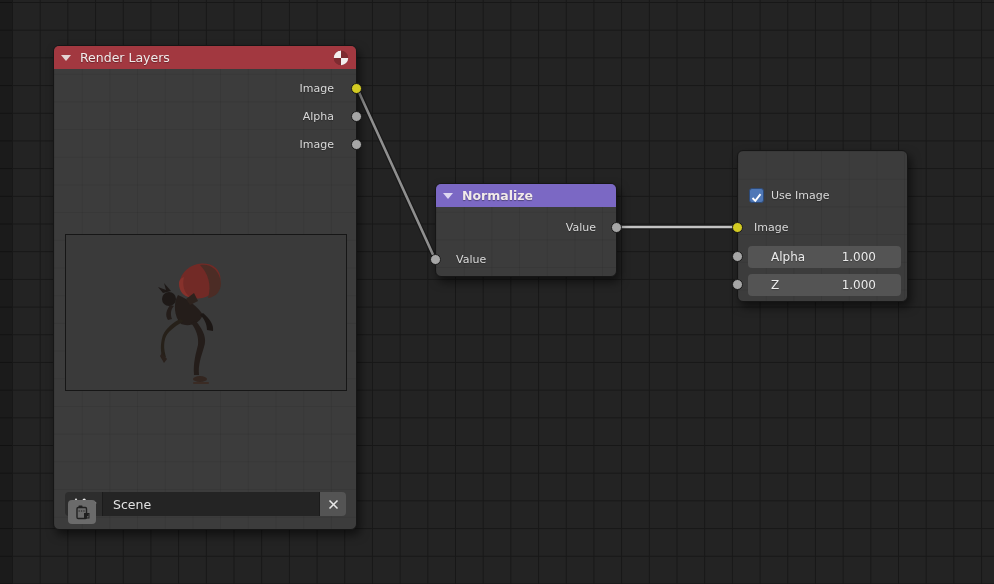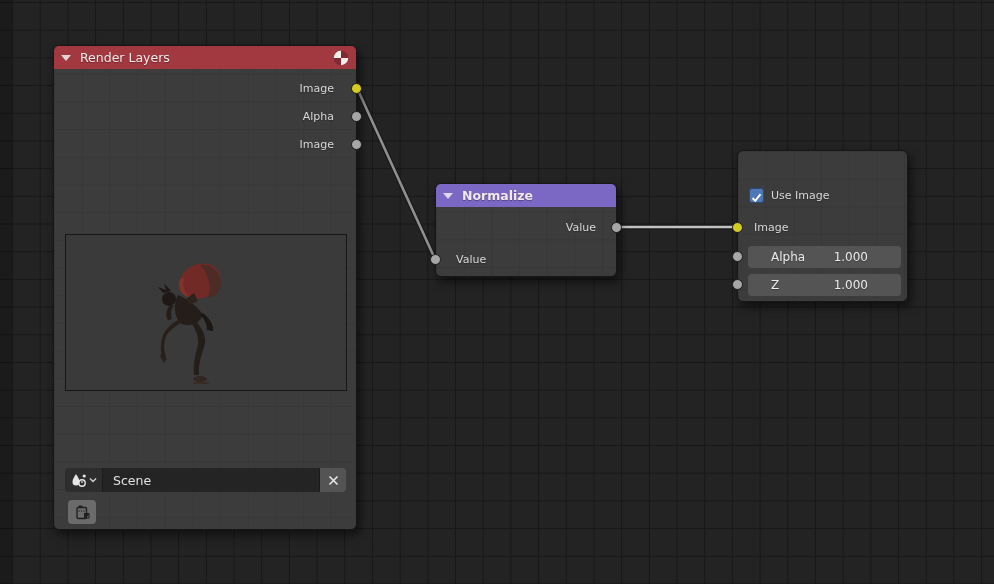--- a/index.html
+++ b/index.html
@@ -62,21 +62,21 @@
     position:absolute;width:15px;height:15px;border-radius:3px;background:#4f78b7;
     border:1px solid #2d4a77;box-sizing:border-box;
   }
   .num-field{
     position:absolute;height:22px;background:#545454;border-radius:4px;
     display:flex;align-items:center;font-size:12px;color:#ececec;
     text-shadow:0 1px 1px rgba(0,0,0,0.3);
   }
   .num-field .nf-label{padding-left:23px;}
   .nf-spacer{flex:1;}
-  .num-field .nf-value{padding-right:33px;}
+  .num-field .nf-value{padding-right:25px;}
 </style>
 </head>
 <body>
 
 <div class="canvas">
   <div class="edge-strip"></div>
 
   <svg class="links-layer" width="994" height="584">
     <g>
       <path d="M357,88 C384,146 408,201 435,259" fill="none" stroke="#191919" stroke-width="5"></path>
@@ -123,21 +123,21 @@
         <path d="M137,78 C144,84 148,90 147,96 L141,95 C141,89 138,83 134,80 Z" fill="#1c1715"></path>
         <path d="M118,86 C108,92 101,97 99,104 C97,112 99,118 100,122 L96,121 C94,114 95,106 97,100 C100,93 108,87 114,84 Z" fill="#262019"></path>
         <path d="M96,118 L101,124 L98,128 L94,121 Z" fill="#2a211c"></path>
         <path d="M130,86 C138,96 141,104 138,112 C135,122 132,130 133,140 L128,140 C127,128 130,118 132,110 C133,102 130,94 125,88 Z" fill="#241d1a"></path>
         <ellipse cx="134" cy="144" rx="7" ry="3" fill="#332620"></ellipse>
         <rect x="127" y="147" width="16" height="2" rx="1" fill="#3a2b24"></rect>
         <path d="M120,64 L128,58 L132,66 L124,70 Z" fill="#2c221d"></path>
       </svg>
     </div>
 
-    <div class="widget-row" style="left:11px;top:422px;width:282px;">
+    <div class="widget-row" style="left:11px;top:446px;width:282px;">
       <div class="seg scene-iconbtn">
         <svg width="16" height="15" viewBox="0 0 16 15">
           <path d="M5,1 C7,4 8.5,6.5 8.5,9 A3.5,3.5 0 0 1 1.5,9 C1.5,6.5 3,4 5,1 Z" fill="#e6e6e6"></path>
           <circle cx="11" cy="10" r="3.2" fill="none" stroke="#e6e6e6" stroke-width="1.4"></circle>
           <line x1="11" y1="10" x2="11" y2="8" stroke="#e6e6e6" stroke-width="1.2"></line>
           <circle cx="13.2" cy="3" r="1.6" fill="#e6e6e6"></circle>
         </svg>
         <svg width="8" height="6" viewBox="0 0 8 6">
           <polyline points="1,1.5 4,4.5 7,1.5" fill="none" stroke="#cfcfcf" stroke-width="1.4"></polyline>
         </svg>

